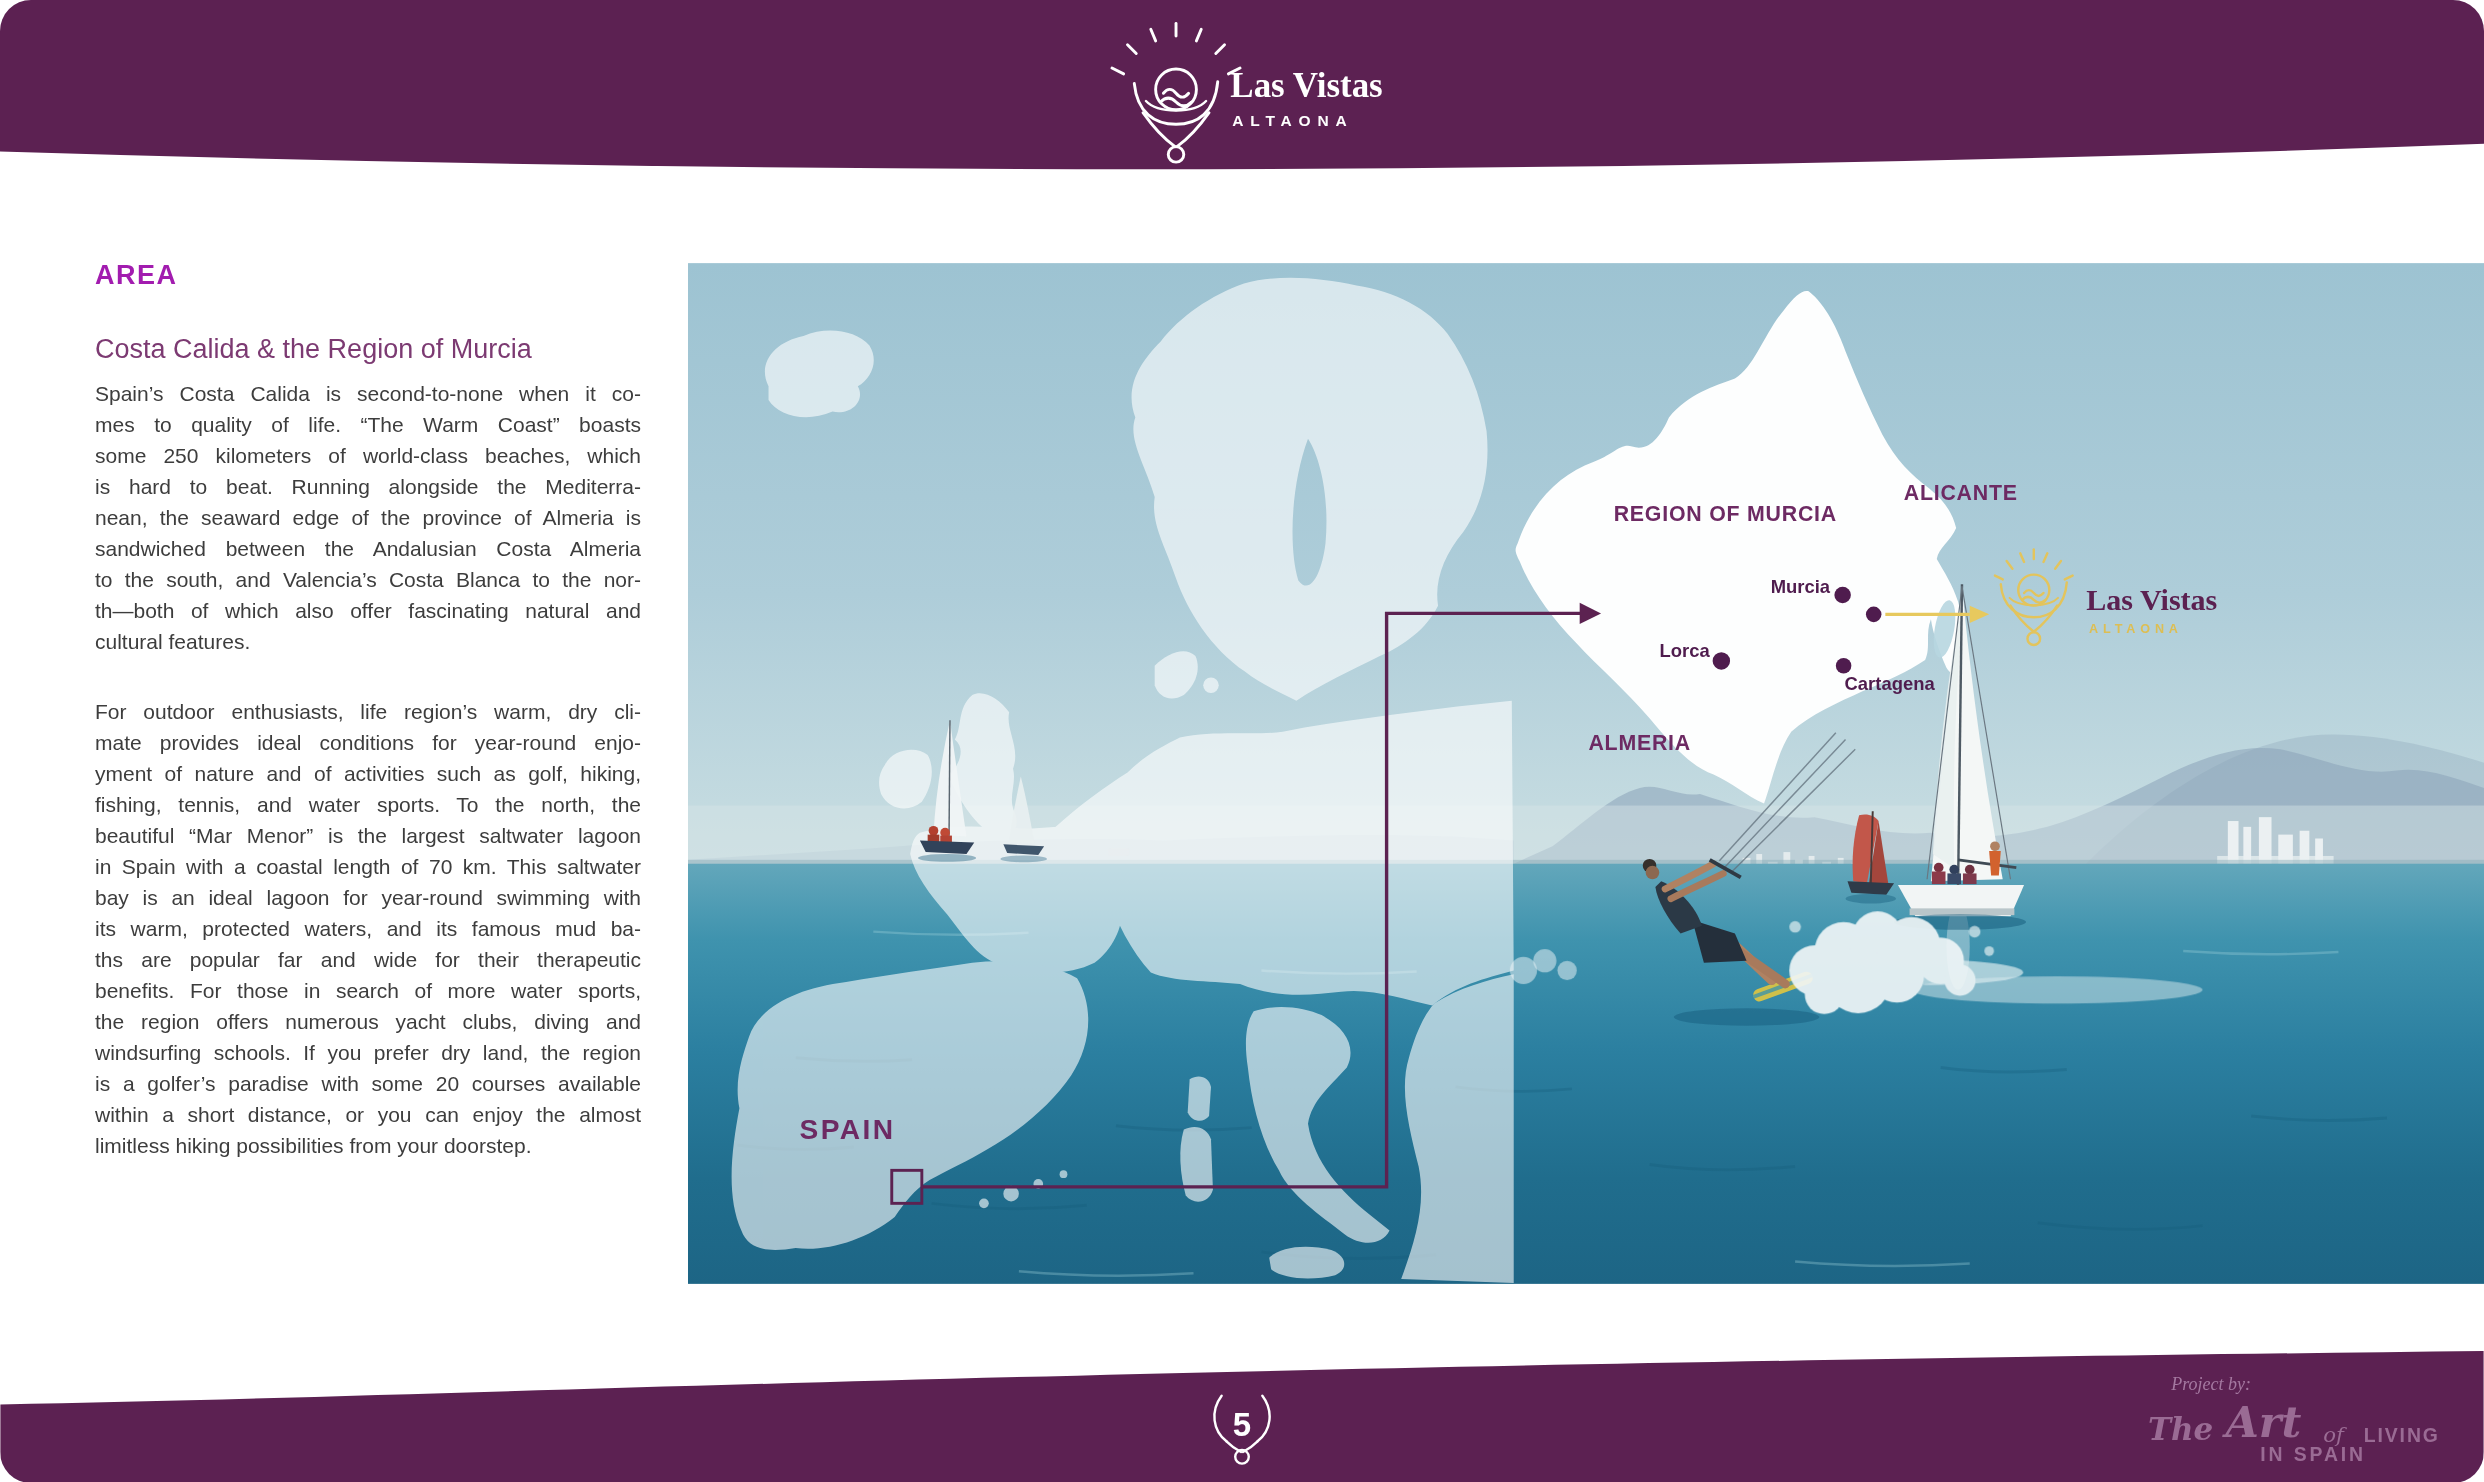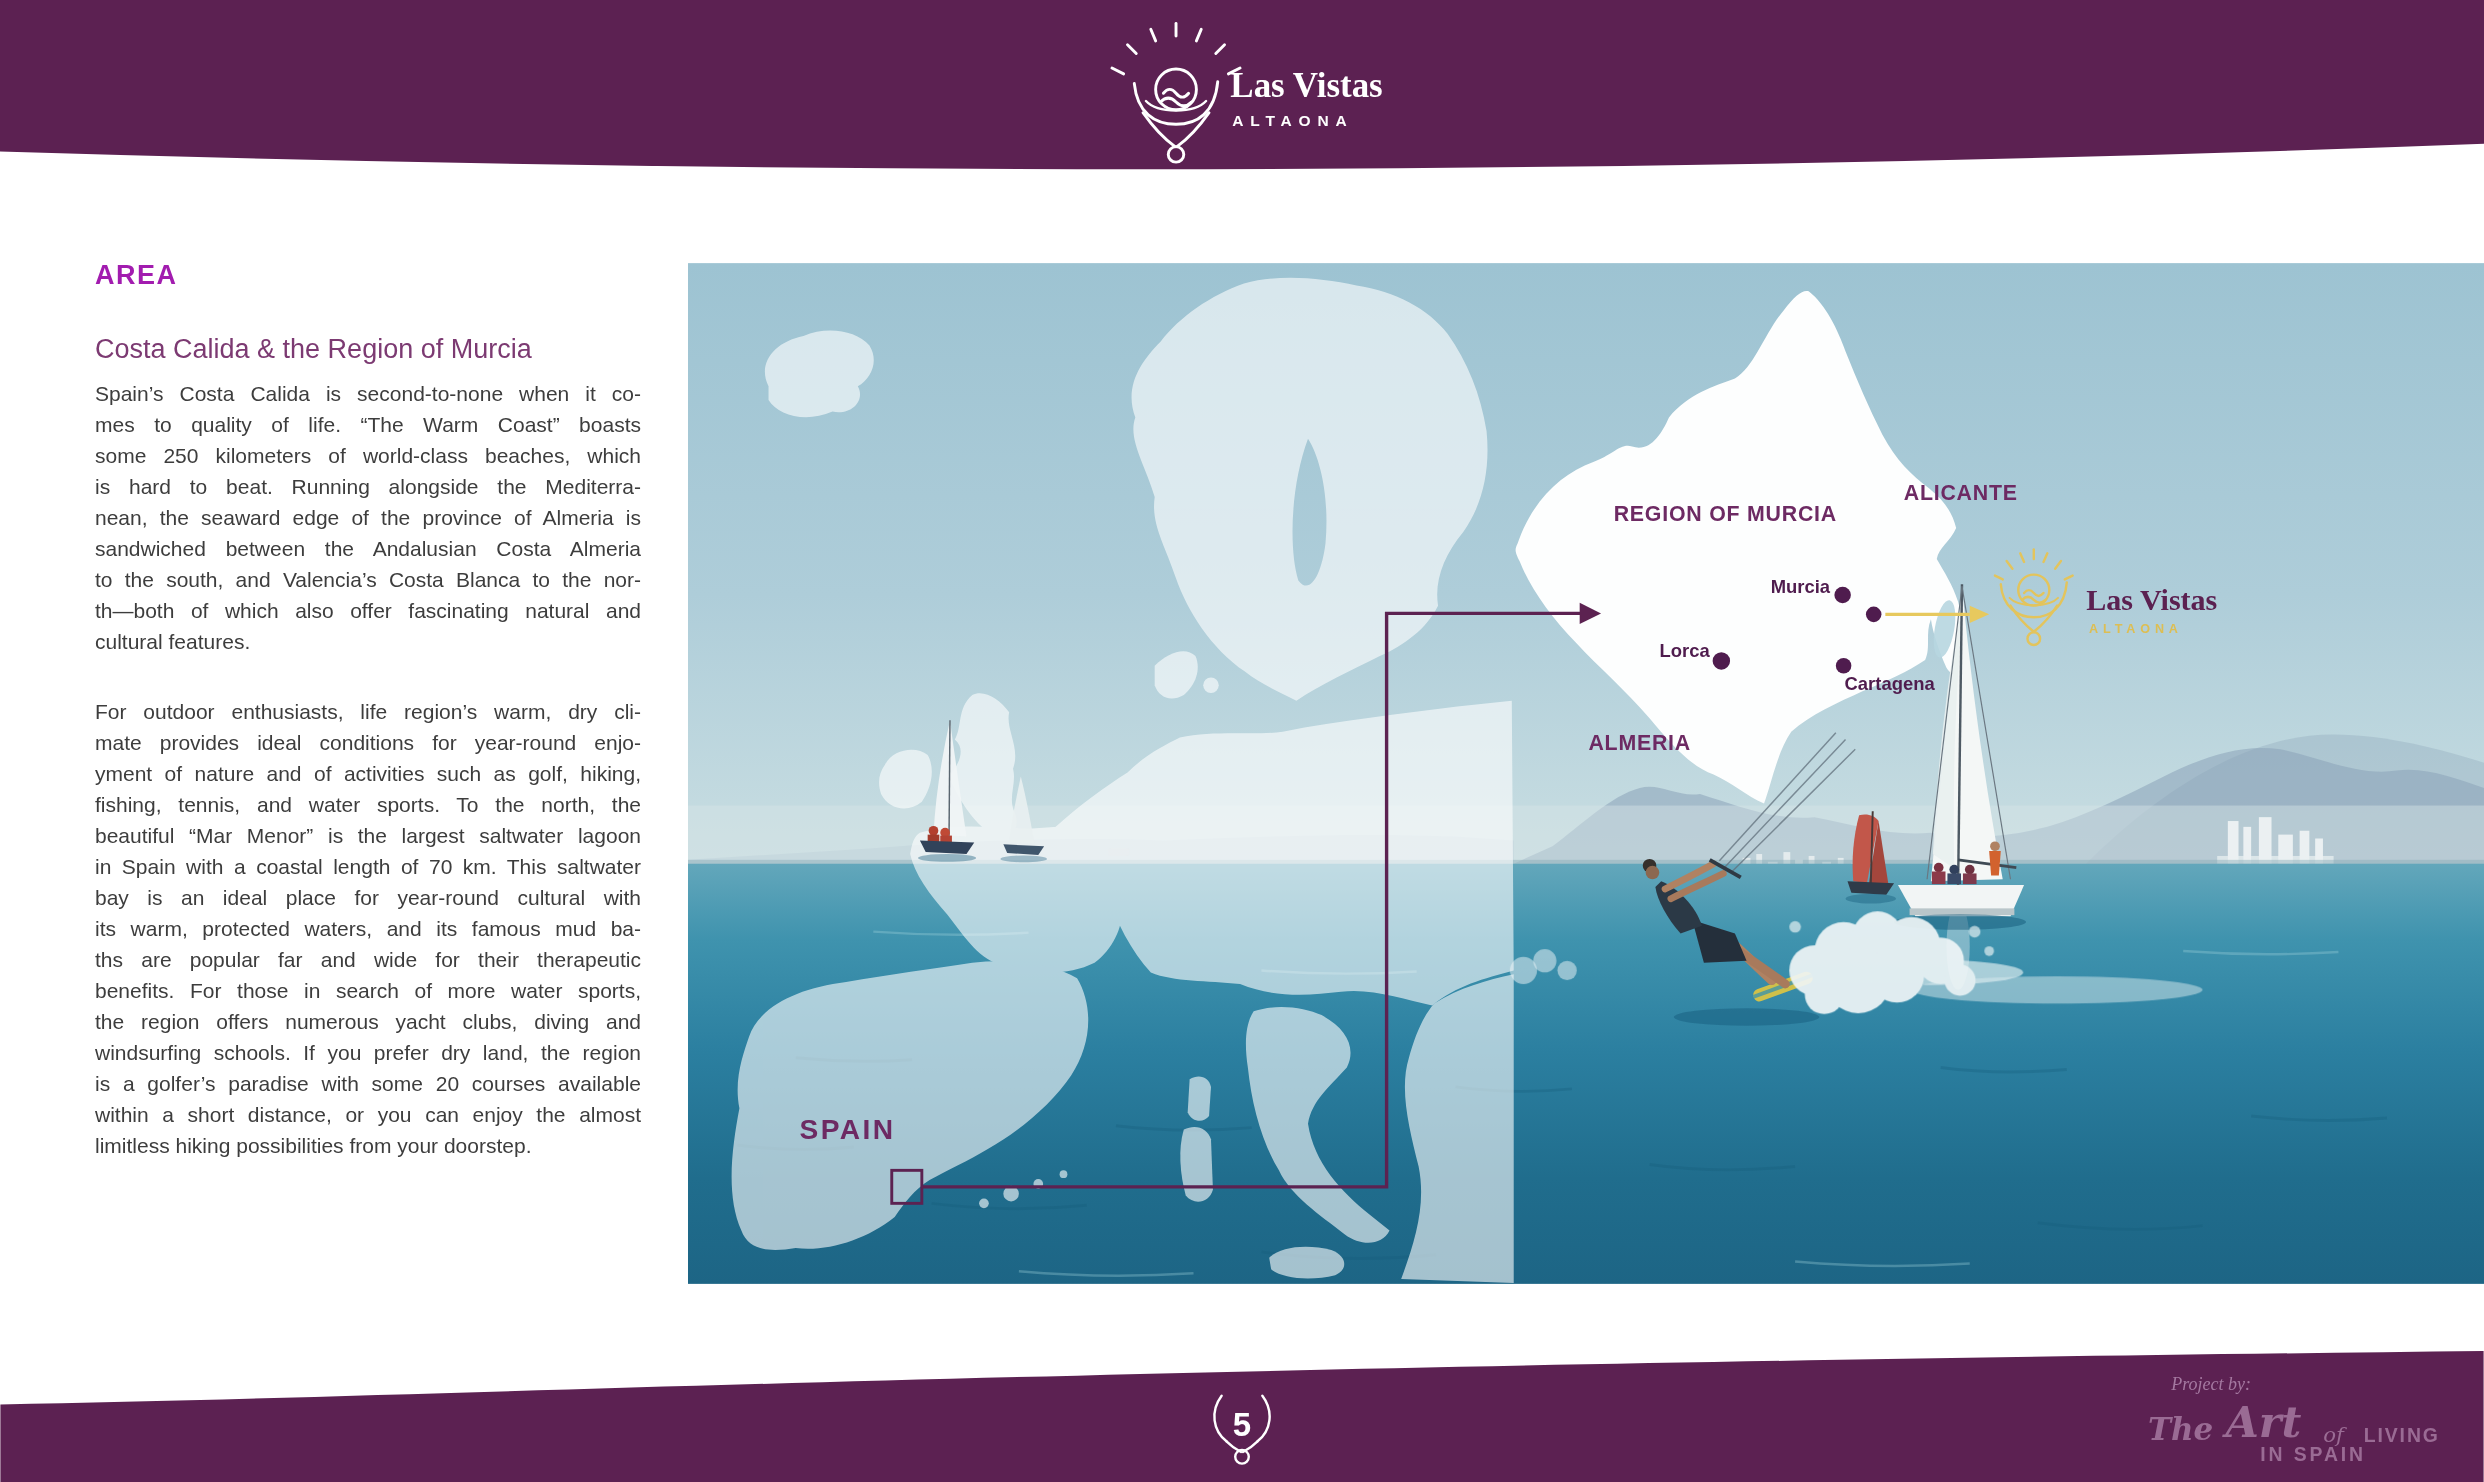--- a/index.html
+++ b/index.html
@@ -1,17 +1,17 @@
 <!DOCTYPE html>
 <html><head>
 <meta charset="utf-8">
 <style>
   html,body{margin:0;padding:0;background:#ffffff;}
   .page{position:relative;width:2484px;height:1483px;overflow:hidden;background:#fff;
-        font-family:"Liberation Sans",sans-serif;}
+        font-family:"Liberation Sans",sans-serif;border-radius:31px;}
   svg{display:block;}
   .abs{position:absolute;}
 
   
   .band-top{top:0;left:0;width:2484px;height:204px;z-index:6;}
   .band-bottom{bottom:0;left:0;width:2484px;height:194px;z-index:6;}
 
   
   .kicker{left:95px;top:260px;font-size:27px;font-weight:bold;letter-spacing:1.5px;
           color:#a21caf;z-index:3;}
@@ -90,21 +90,21 @@
         <div class="tline">th—both of which also offer fascinating natural and</div>
         <div class="tline tline-last">cultural features.</div>
       </div>
     <div class="para">
         <div class="tline">For outdoor enthusiasts, life region’s warm, dry cli-</div>
         <div class="tline">mate provides ideal conditions for year-round enjo-</div>
         <div class="tline">yment of nature and of activities such as golf, hiking,</div>
         <div class="tline">fishing, tennis, and water sports. To the north, the</div>
         <div class="tline">beautiful “Mar Menor” is the largest saltwater lagoon</div>
         <div class="tline">in Spain with a coastal length of 70 km. This saltwater</div>
-        <div class="tline">bay is an ideal place for year-round cultural with</div>
+        <div class="tline">bay is an ideal lagoon for year-round swimming with</div>
         <div class="tline">its warm, protected waters, and its famous mud ba-</div>
         <div class="tline">ths are popular far and wide for their therapeutic</div>
         <div class="tline">benefits. For those in search of more water sports,</div>
         <div class="tline">the region offers numerous yacht clubs, diving and</div>
         <div class="tline">windsurfing schools. If you prefer dry land, the region</div>
         <div class="tline">is a golfer’s paradise with some 20 courses available</div>
         <div class="tline">within a short distance, or you can enjoy the almost</div>
         <div class="tline tline-last">limitless hiking possibilities from your doorstep.</div>
       </div>
   </div>

